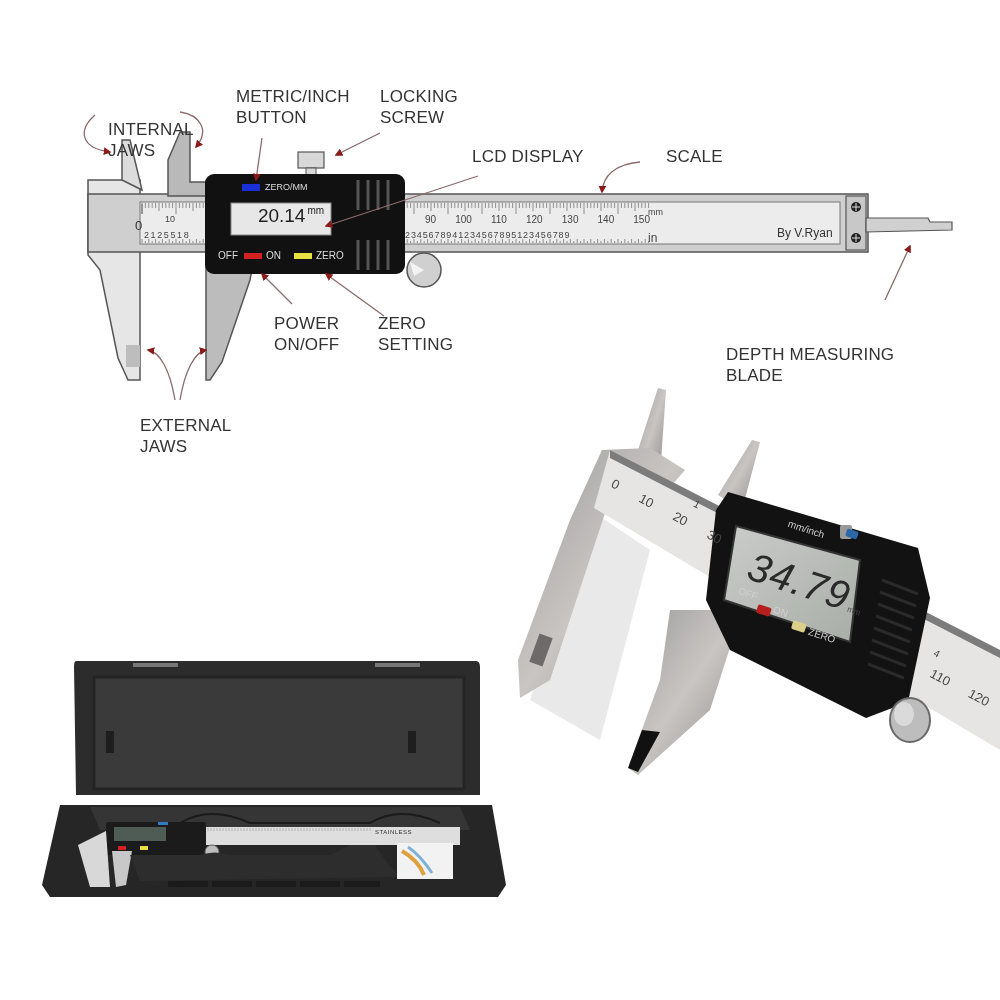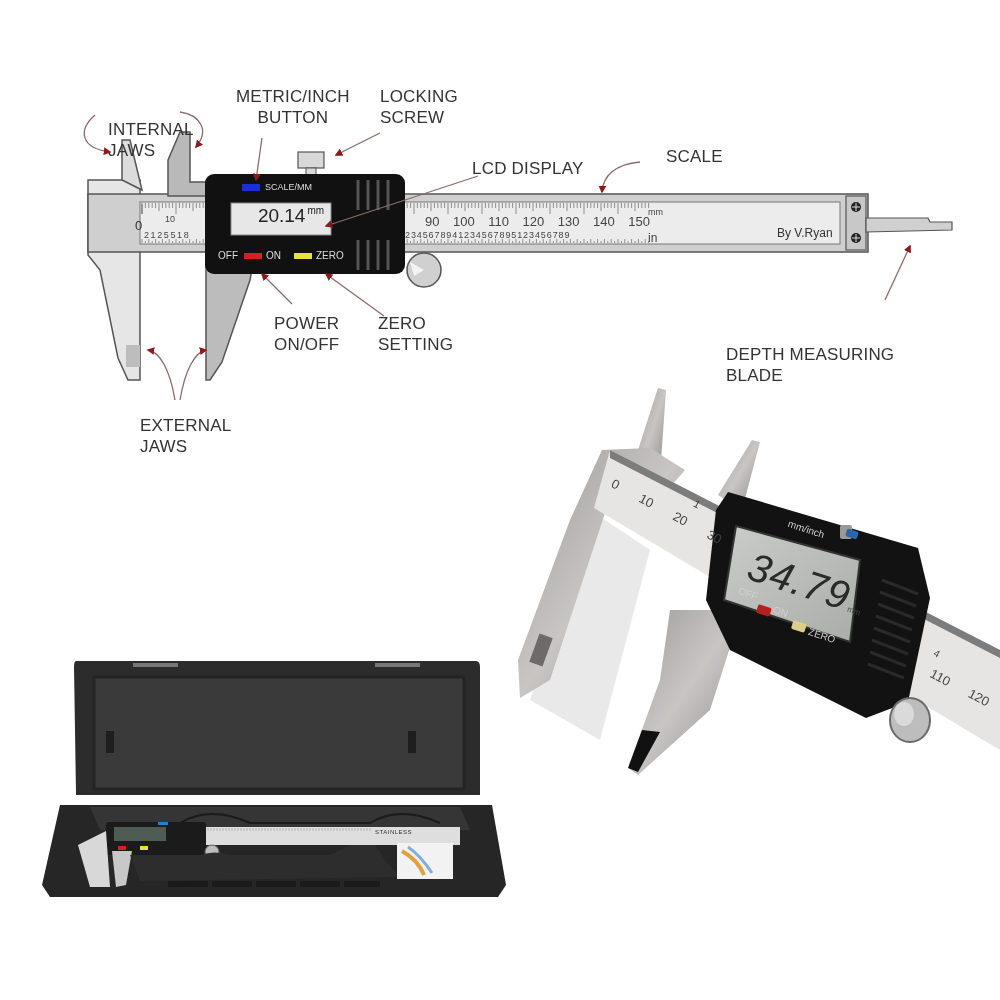--- a/index.html
+++ b/index.html
@@ -261,51 +261,51 @@
       <path d="M885,300 L910,246"></path>
       <path d="M175,400 C170,370 160,352 148,350"></path>
       <path d="M180,400 C185,370 195,352 206,350"></path>
     </g>
   </svg>
 
   <div class="abs" style="left:135px;top:218px;font-size:13px;color:#333;">0</div>
   <div class="abs" style="left:165px;top:214px;font-size:9px;color:#444;">10</div>
   <div class="abs" style="left:144px;top:230px;font-size:9px;letter-spacing:1.6px;color:#444;">2125518</div>
 
-  <div class="abs" style="left:425px;top:214px;width:225px;display:flex;justify-content:space-between;font-size:13px;color:#444;">
+  <div class="abs" style="left:425px;top:214px;width:225px;display:flex;justify-content:space-between;font-size:10px;color:#444;">
     <span>90</span>
     <span>100</span>
     <span>110</span>
     <span>120</span>
     <span>130</span>
     <span>140</span>
     <span>150</span>
   </div>
   <div class="abs" style="left:405px;top:230px;font-size:9px;letter-spacing:0.9px;color:#444;">2345678941234567895123456789</div>
   <div class="abs" style="left:648px;top:207px;font-size:9px;color:#444;">mm</div>
   <div class="abs" style="left:648px;top:231px;font-size:12px;color:#444;">in</div>
   <div class="abs" style="left:777px;top:226px;font-size:12px;color:#333;">By V.Ryan</div>
 
-  <div class="abs" style="left:265px;top:182px;font-size:9px;color:#ddd;">SCALE/MM</div>
+  <div class="abs" style="left:265px;top:182px;font-size:9px;color:#ddd;">ZERO/MM</div>
   <div class="abs" style="left:231px;top:205px;width:120px;text-align:center;">
     <span class="lcd-val" style="font-size:19px;color:#222;">20.14</span><span style="font-size:10px;color:#222;vertical-align:top;margin-left:2px;">mm</span>
   </div>
   <div class="abs" style="left:218px;top:250px;font-size:10px;color:#ddd;">OFF</div>
   <div class="abs" style="left:244px;top:253px;width:18px;height:6px;"></div>
   <div class="abs" style="left:266px;top:250px;font-size:10px;color:#ddd;">ON</div>
   <div class="abs" style="left:294px;top:253px;width:18px;height:6px;"></div>
   <div class="abs" style="left:316px;top:250px;font-size:10px;color:#ddd;">ZERO</div>
 
   <div class="label" style="left:108px;top:74px;margin-top:45px;">INTERNAL
 JAWS</div>
-  <div class="label" style="left:236px;top:86px;text-align:center;">METRIC/INCH
+  <div class="label" style="left:236px;top:86px;">METRIC/INCH
 BUTTON</div>
   <div class="label" style="left:380px;top:86px;">LOCKING
 SCREW</div>
-  <div class="label" style="left:472px;top:146px;margin-top:12px;">LCD DISPLAY</div>
+  <div class="label" style="left:472px;top:146px;">LCD DISPLAY</div>
   <div class="label" style="left:666px;top:146px;">SCALE</div>
   <div class="label" style="left:274px;top:313px;">POWER
 ON/OFF</div>
   <div class="label" style="left:378px;top:313px;">ZERO
 SETTING</div>
   <div class="label" style="left:726px;top:312px;margin-top:32px;">DEPTH MEASURING
 BLADE</div>
   <div class="label" style="left:140px;top:415px;">EXTERNAL
 JAWS</div>
 </div>

